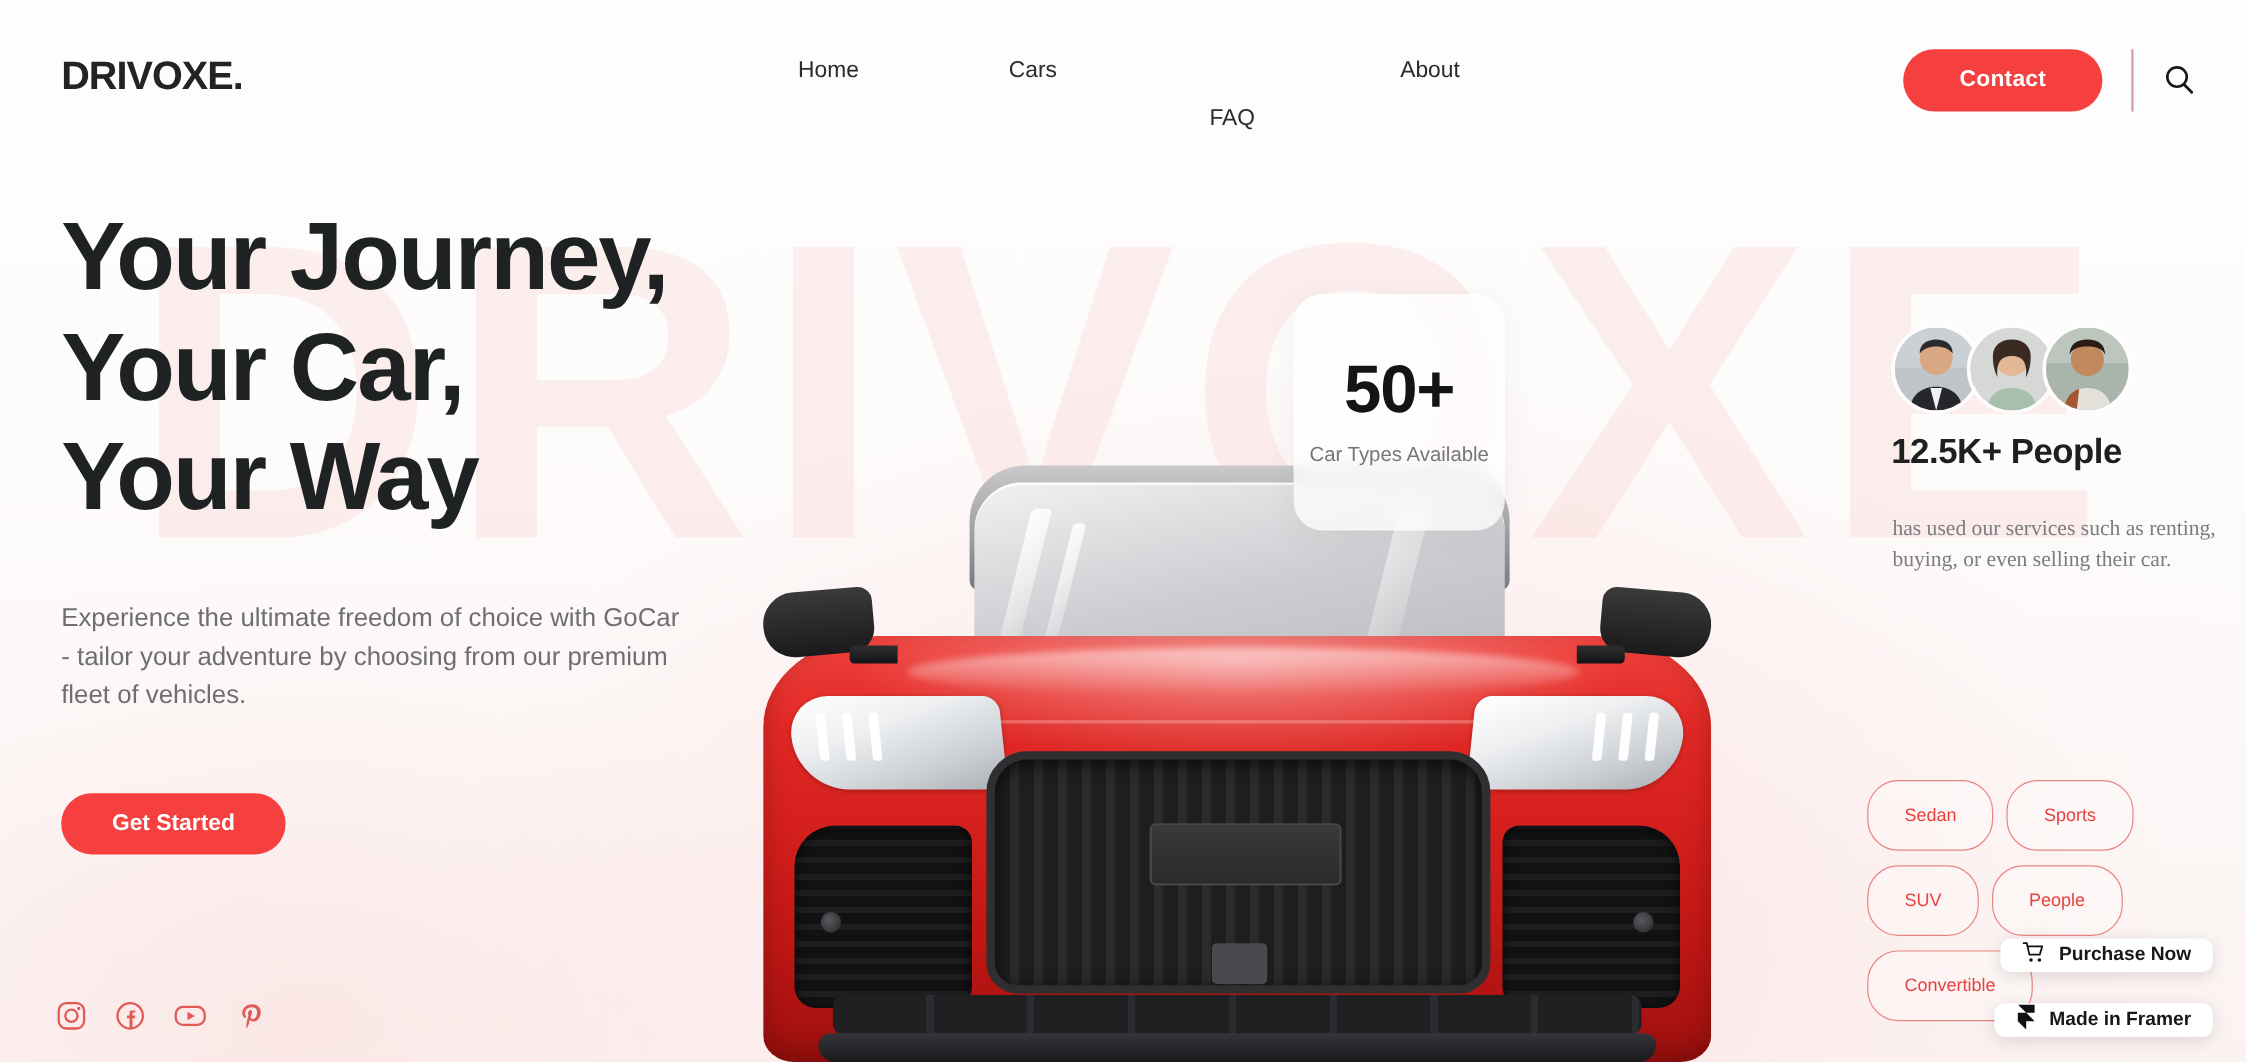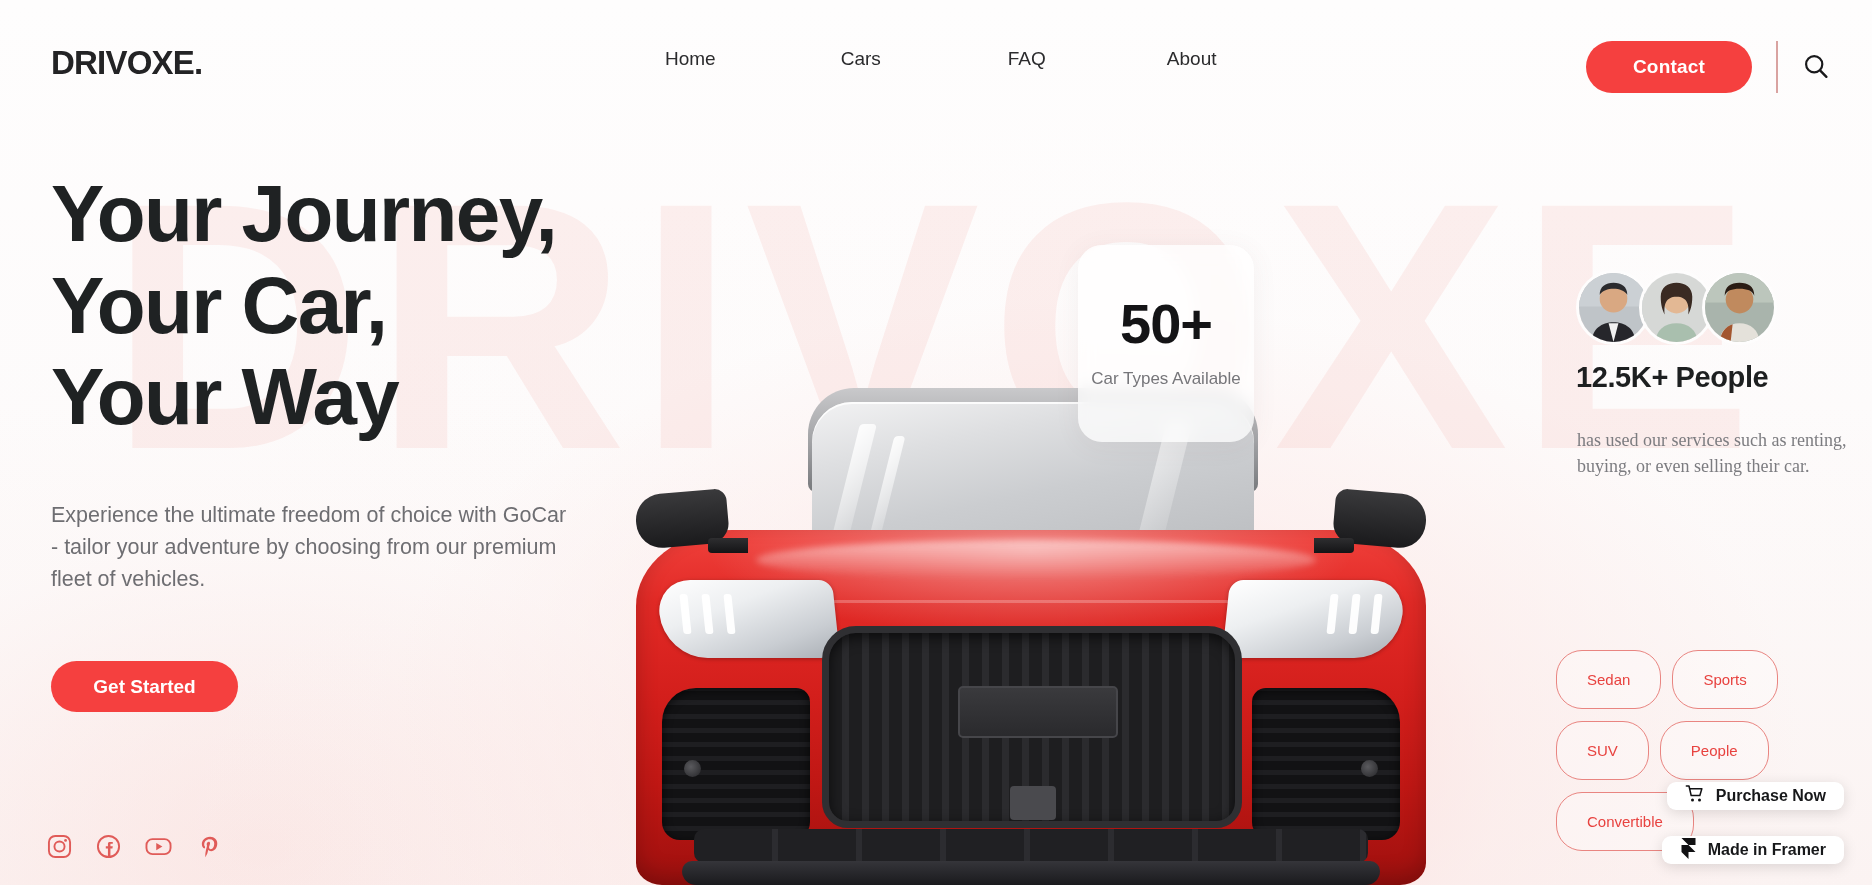--- a/index.html
+++ b/index.html
@@ -234,21 +234,21 @@
   }
   .nav-item {
     font-size: 19px;
     color: #2B2B2D;
     padding: 4px 10px;
     cursor: pointer;
     white-space: nowrap;
   }
   .nav-sp-1 { margin-right: 88px; }
   .nav-sp-2 { margin-right: 90px; }
-  .nav-sp-3 { margin-right: 84px; }
+  .nav-sp-3 { margin-right: 84px; margin-top: 40px; }
 
   .contact-btn {
     position: absolute;
     right: 120px; top: 41px;
     width: 166px; height: 52px;
     background: #F5403F;
     color: #FFFFFF;
     border: none;
     border-radius: 30px;
     font-size: 19px;

